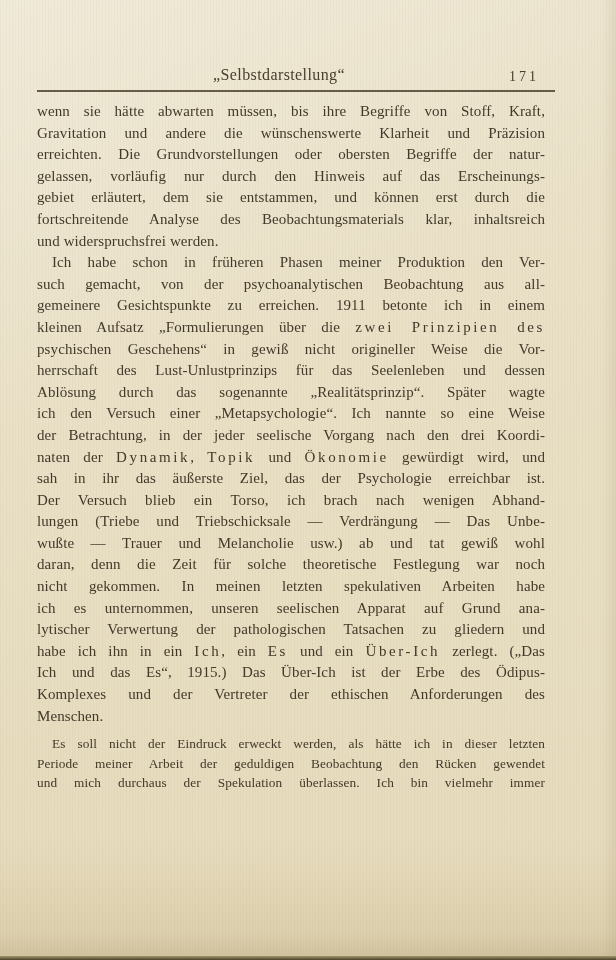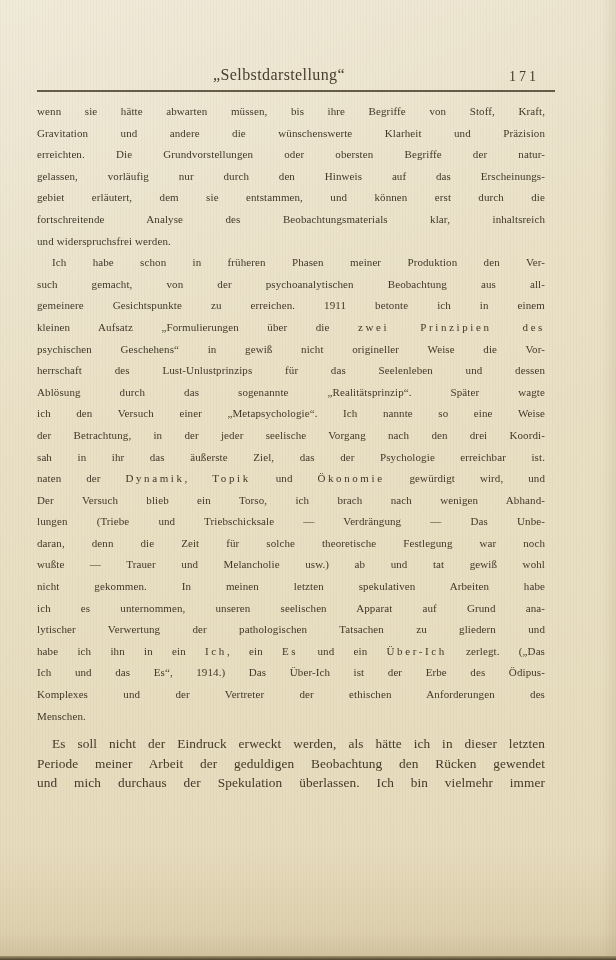--- a/index.html
+++ b/index.html
@@ -70,21 +70,21 @@
     color: #42392a;
   }
   .paragraph { margin: 0; }
   .paragraph.small { margin-top: 7px; }
   .line {
     text-align: justify;
     text-align-last: justify;
     -moz-text-align-last: justify;
   }
   .paragraph.body .line {
-    font-size: 11px;
+    font-size: 15px;
     line-height: 21.6px;
     height: 21.6px;
     letter-spacing: 0.1px;
   }
   .paragraph.small .line {
     font-size: 13.3px;
     line-height: 19.4px;
     height: 19.4px;
     letter-spacing: 0.1px;
   }
@@ -120,31 +120,31 @@
       <div class="paragraph body">
         <div class="line indent"><span>Ich habe schon in früheren Phasen meiner Produktion den Ver-</span></div>
         <div class="line"><span>such gemacht, von der psychoanalytischen Beobachtung aus all-</span></div>
         <div class="line"><span>gemeinere Gesichtspunkte zu erreichen. 1911 betonte ich in einem</span></div>
         <div class="line"><span>kleinen Aufsatz „Formulierungen über die </span><span class="sperr">zwei Prinzipien des</span></div>
         <div class="line"><span>psychischen Geschehens“ in gewiß nicht origineller Weise die Vor-</span></div>
         <div class="line"><span>herrschaft des Lust-Unlustprinzips für das Seelenleben und dessen</span></div>
         <div class="line"><span>Ablösung durch das sogenannte „Realitätsprinzip“. Später wagte</span></div>
         <div class="line"><span>ich den Versuch einer „Metapsychologie“. Ich nannte so eine Weise</span></div>
         <div class="line"><span>der Betrachtung, in der jeder seelische Vorgang nach den drei Koordi-</span></div>
+        <div class="line"><span>naten der </span><span class="sperr">Dynamik</span><span>, </span><span class="sperr">Topik</span><span> und </span><span class="sperr">Ökonomie</span><span> gewürdigt wird, und</span></div>
         <div class="line"><span>sah in ihr das äußerste Ziel, das der Psychologie erreichbar ist.</span></div>
-        <div class="line"><span>naten der </span><span class="sperr">Dynamik</span><span>, </span><span class="sperr">Topik</span><span> und </span><span class="sperr">Ökonomie</span><span> gewürdigt wird, und</span></div>
         <div class="line"><span>Der Versuch blieb ein Torso, ich brach nach wenigen Abhand-</span></div>
         <div class="line"><span>lungen (Triebe und Triebschicksale — Verdrängung — Das Unbe-</span></div>
+        <div class="line"><span>wußte — Trauer und Melancholie usw.) ab und tat gewiß wohl</span></div>
         <div class="line"><span>daran, denn die Zeit für solche theoretische Festlegung war noch</span></div>
-        <div class="line"><span>wußte — Trauer und Melancholie usw.) ab und tat gewiß wohl</span></div>
         <div class="line"><span>nicht gekommen. In meinen letzten spekulativen Arbeiten habe</span></div>
         <div class="line"><span>ich es unternommen, unseren seelischen Apparat auf Grund ana-</span></div>
         <div class="line"><span>lytischer Verwertung der pathologischen Tatsachen zu gliedern und</span></div>
         <div class="line"><span>habe ich ihn in ein </span><span class="sperr">Ich</span><span>, ein </span><span class="sperr">Es</span><span> und ein </span><span class="sperr">Über-Ich</span><span> zerlegt. („Das</span></div>
-        <div class="line"><span>Ich und das Es“, 1914.) Das Über-Ich ist der Erbe des Ödipus-</span></div>
+        <div class="line"><span>Ich und das Es“, 1915.) Das Über-Ich ist der Erbe des Ödipus-</span></div>
         <div class="line"><span>Komplexes und der Vertreter der ethischen Anforderungen des</span></div>
         <div class="line last"><span>Menschen.</span></div>
       </div>
       <div class="paragraph small">
         <div class="line indent"><span>Es soll nicht der Eindruck erweckt werden, als hätte ich in dieser letzten</span></div>
         <div class="line"><span>Periode meiner Arbeit der geduldigen Beobachtung den Rücken gewendet</span></div>
         <div class="line"><span>und mich durchaus der Spekulation überlassen. Ich bin vielmehr immer</span></div>
       </div>
     </div>
 

